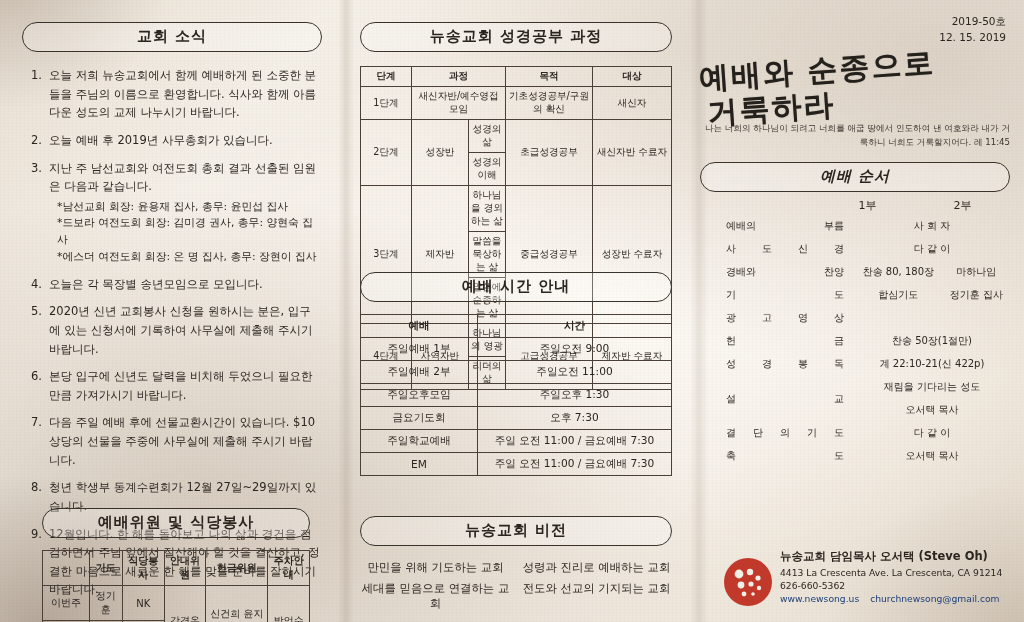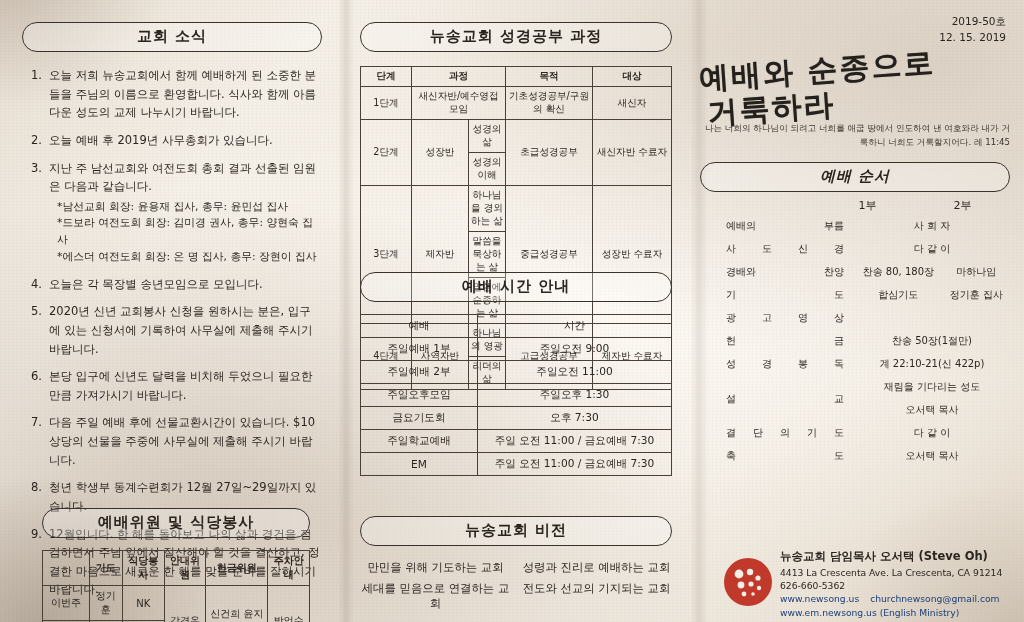--- a/index.html
+++ b/index.html
@@ -133,21 +133,21 @@
     font-size: 10.6px;
     width: 100%;
     border-collapse: collapse;
   }
   #time-table th, #time-table td {
     border: 1px solid #4a4038;
     padding: 4px 3px;
     text-align: center;
     font-weight: normal;
   }
-  #time-table th { font-weight: normal; }
+  #time-table th { font-weight: bold; }
 
   #vision { position: absolute; left: 360px; top: 516px; width: 312px; }
   #vision-grid {
     margin-top: 14px;
     display: grid;
     grid-template-columns: 1fr 1fr;
     gap: 6px 10px;
     font-size: 11.4px;
     text-align: center;
   }
@@ -503,16 +503,15 @@
   </svg>
   <div id="footer">
     <div id="footer-text">
       <div class="fname">뉴송교회 담임목사  오서택 (Steve Oh)</div>
       <div>4413 La Crescenta Ave. La Crescenta, CA 91214</div>
       <div>626-660-5362</div>
       <div>
         <span class="flink">www.newsong.us</span>
         <span class="flink" style="margin-left:8px">churchnewsong@gmail.com</span>
       </div>
-      <div class="flink">www.em.newsong.us (English Ministry)</div>
     </div>
   </div>
 </div>
 
 </body></html>

